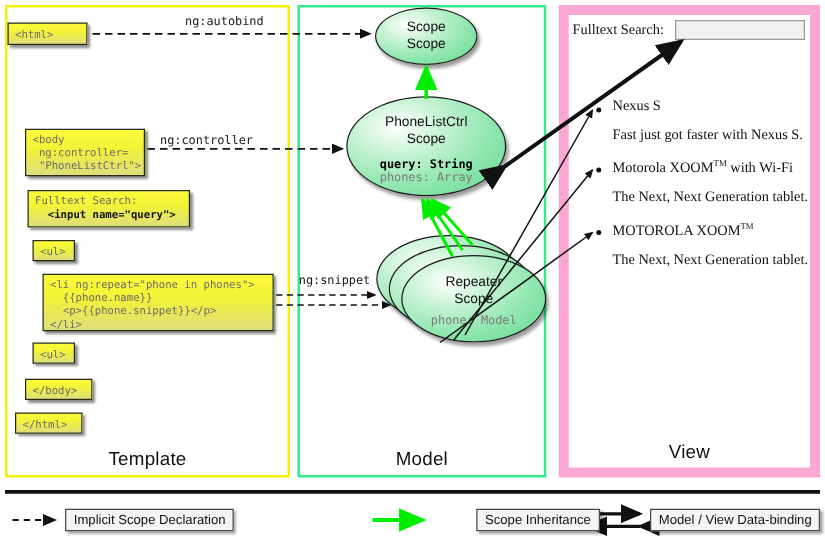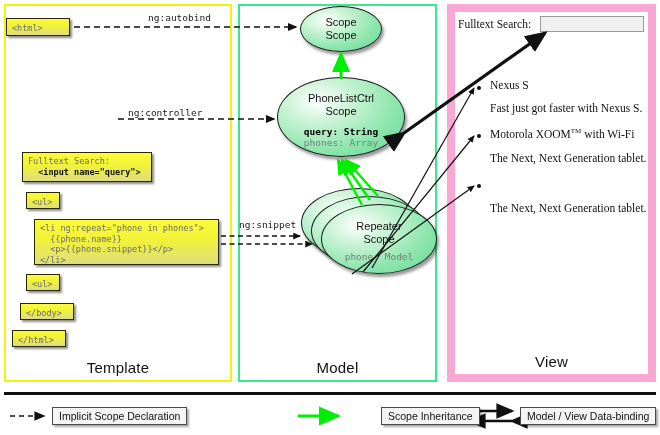--- a/index.html
+++ b/index.html
@@ -75,20 +75,23 @@
   </div>
   <div class="col col-model">
     <div class="col-label">Model</div>
   </div>
   <div class="col col-view">
     <div class="col-label">View</div>
   </div>
 
   <div class="ybox" style="left:6px;top:18px;width:64px;height:18px;line-height:13px;">&lt;html&gt;</div>
 
+  <div class="ybox" style="left:20px;top:103px;width:96px;height:38px;">&lt;body
+ ng:controller=
+ "PhoneListCtrl"&gt;</div>
 
   <div class="ybox" style="left:22px;top:152px;width:130px;height:30px;"><span>Fulltext Search:</span>
 <b>  &lt;input name="query"&gt;</b></div>
 
   <div class="ybox" style="left:26px;top:192px;width:34px;height:17px;line-height:12px;">&lt;ul&gt;</div>
 
   <div class="ybox" style="left:34px;top:219px;width:185px;height:46px;">&lt;li ng:repeat="phone in phones"&gt;
   {{phone.name}}
   &lt;p&gt;{{phone.snippet}}&lt;/p&gt;
 &lt;/li&gt;</div>
@@ -124,20 +127,21 @@
 
   <div class="v-bullet" style="left:477px;top:86px;"></div>
   <div class="v-item view-serif" style="left:490px;top:79px;"><span>Nexus S</span></div>
   <div class="v-desc view-serif" style="left:490px;top:102px;">Fast just got faster with Nexus S.</div>
 
   <div class="v-bullet" style="left:477px;top:134px;"></div>
   <div class="v-item view-serif" style="left:490px;top:127px;"><span>Motorola XOOM</span><sup>TM</sup><span> with Wi-Fi</span></div>
   <div class="v-desc view-serif" style="left:490px;top:152px;">The Next, Next Generation tablet.</div>
 
   <div class="v-bullet" style="left:477px;top:184px;"></div>
+  <div class="v-item view-serif" style="left:490px;top:177px;"><span>MOTOROLA XOOM</span><sup>TM</sup></div>
   <div class="v-desc view-serif" style="left:490px;top:202px;">The Next, Next Generation tablet.</div>
 
   <div class="elabel" style="left:148px;top:12px;">ng:autobind</div>
   <div class="elabel" style="left:128px;top:107px;">ng:controller</div>
   <div class="elabel" style="left:239px;top:219px;">ng:snippet</div>
 
   <svg id="wires" viewBox="0 0 660 435">
     <defs>
       <marker id="ahBlack" markerWidth="7" markerHeight="7" refX="6" refY="3" orient="auto">
         <path d="M0,0 L7,3 L0,6 z" fill="#111"></path>

